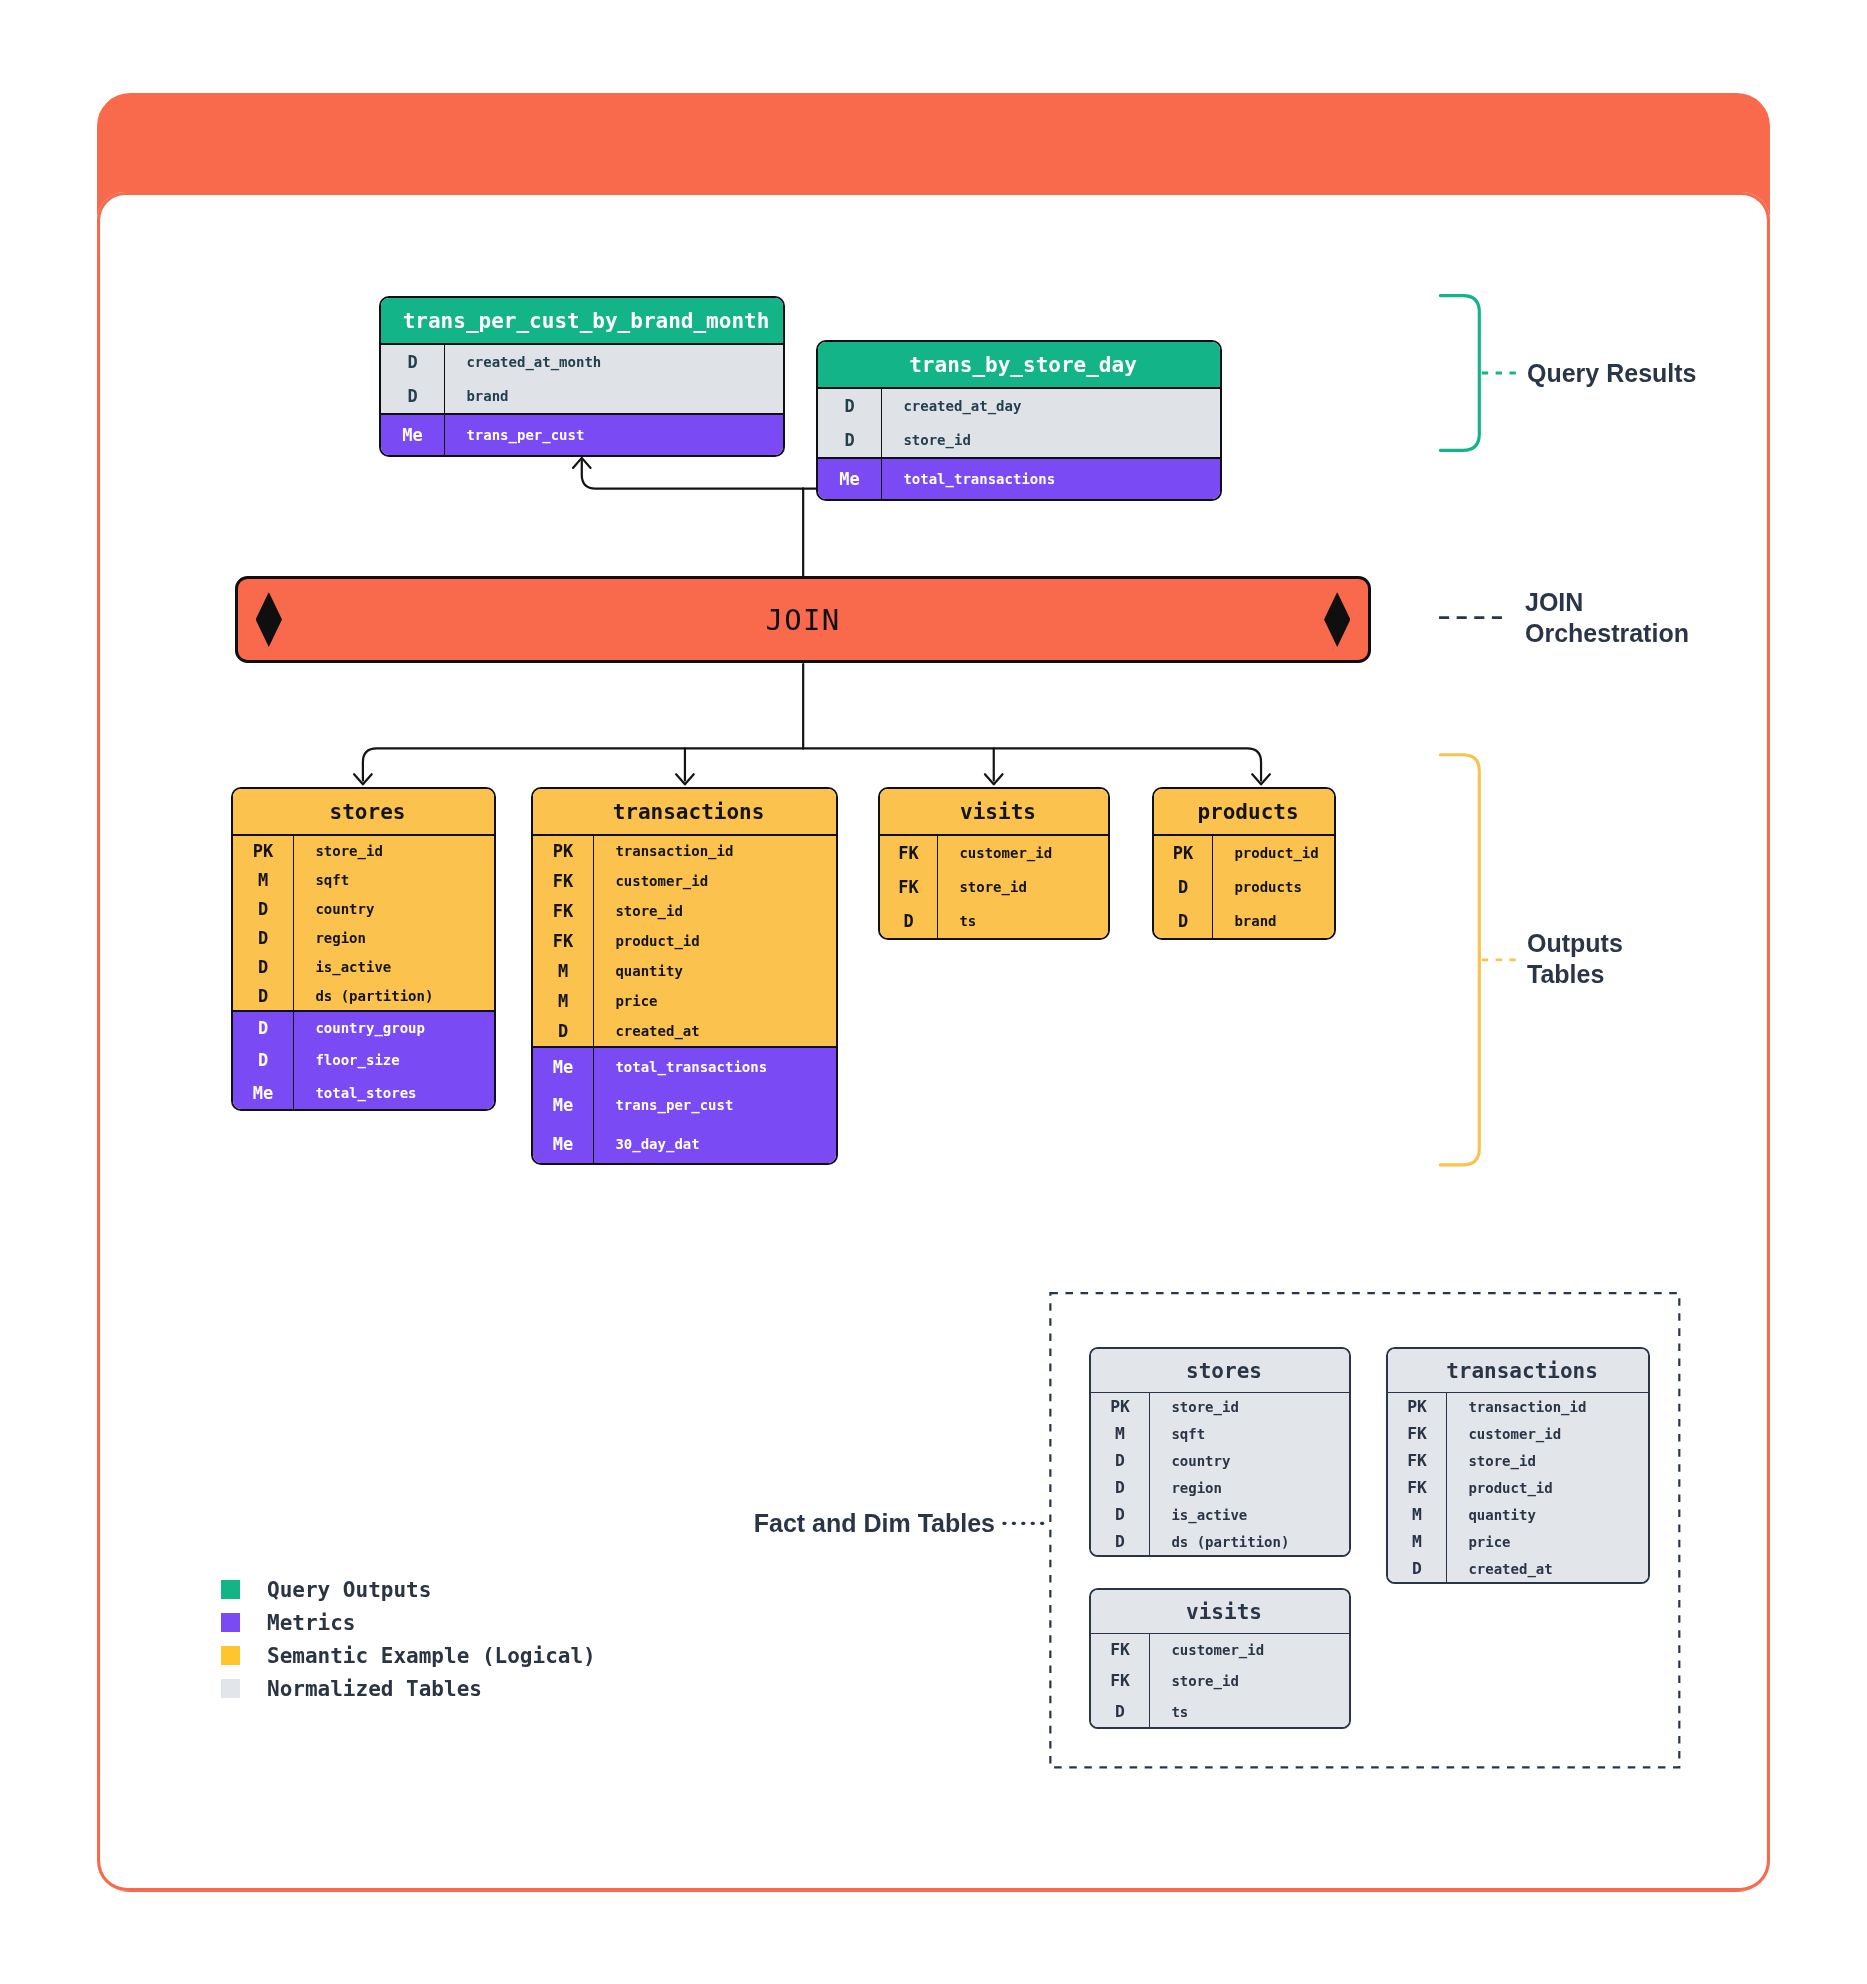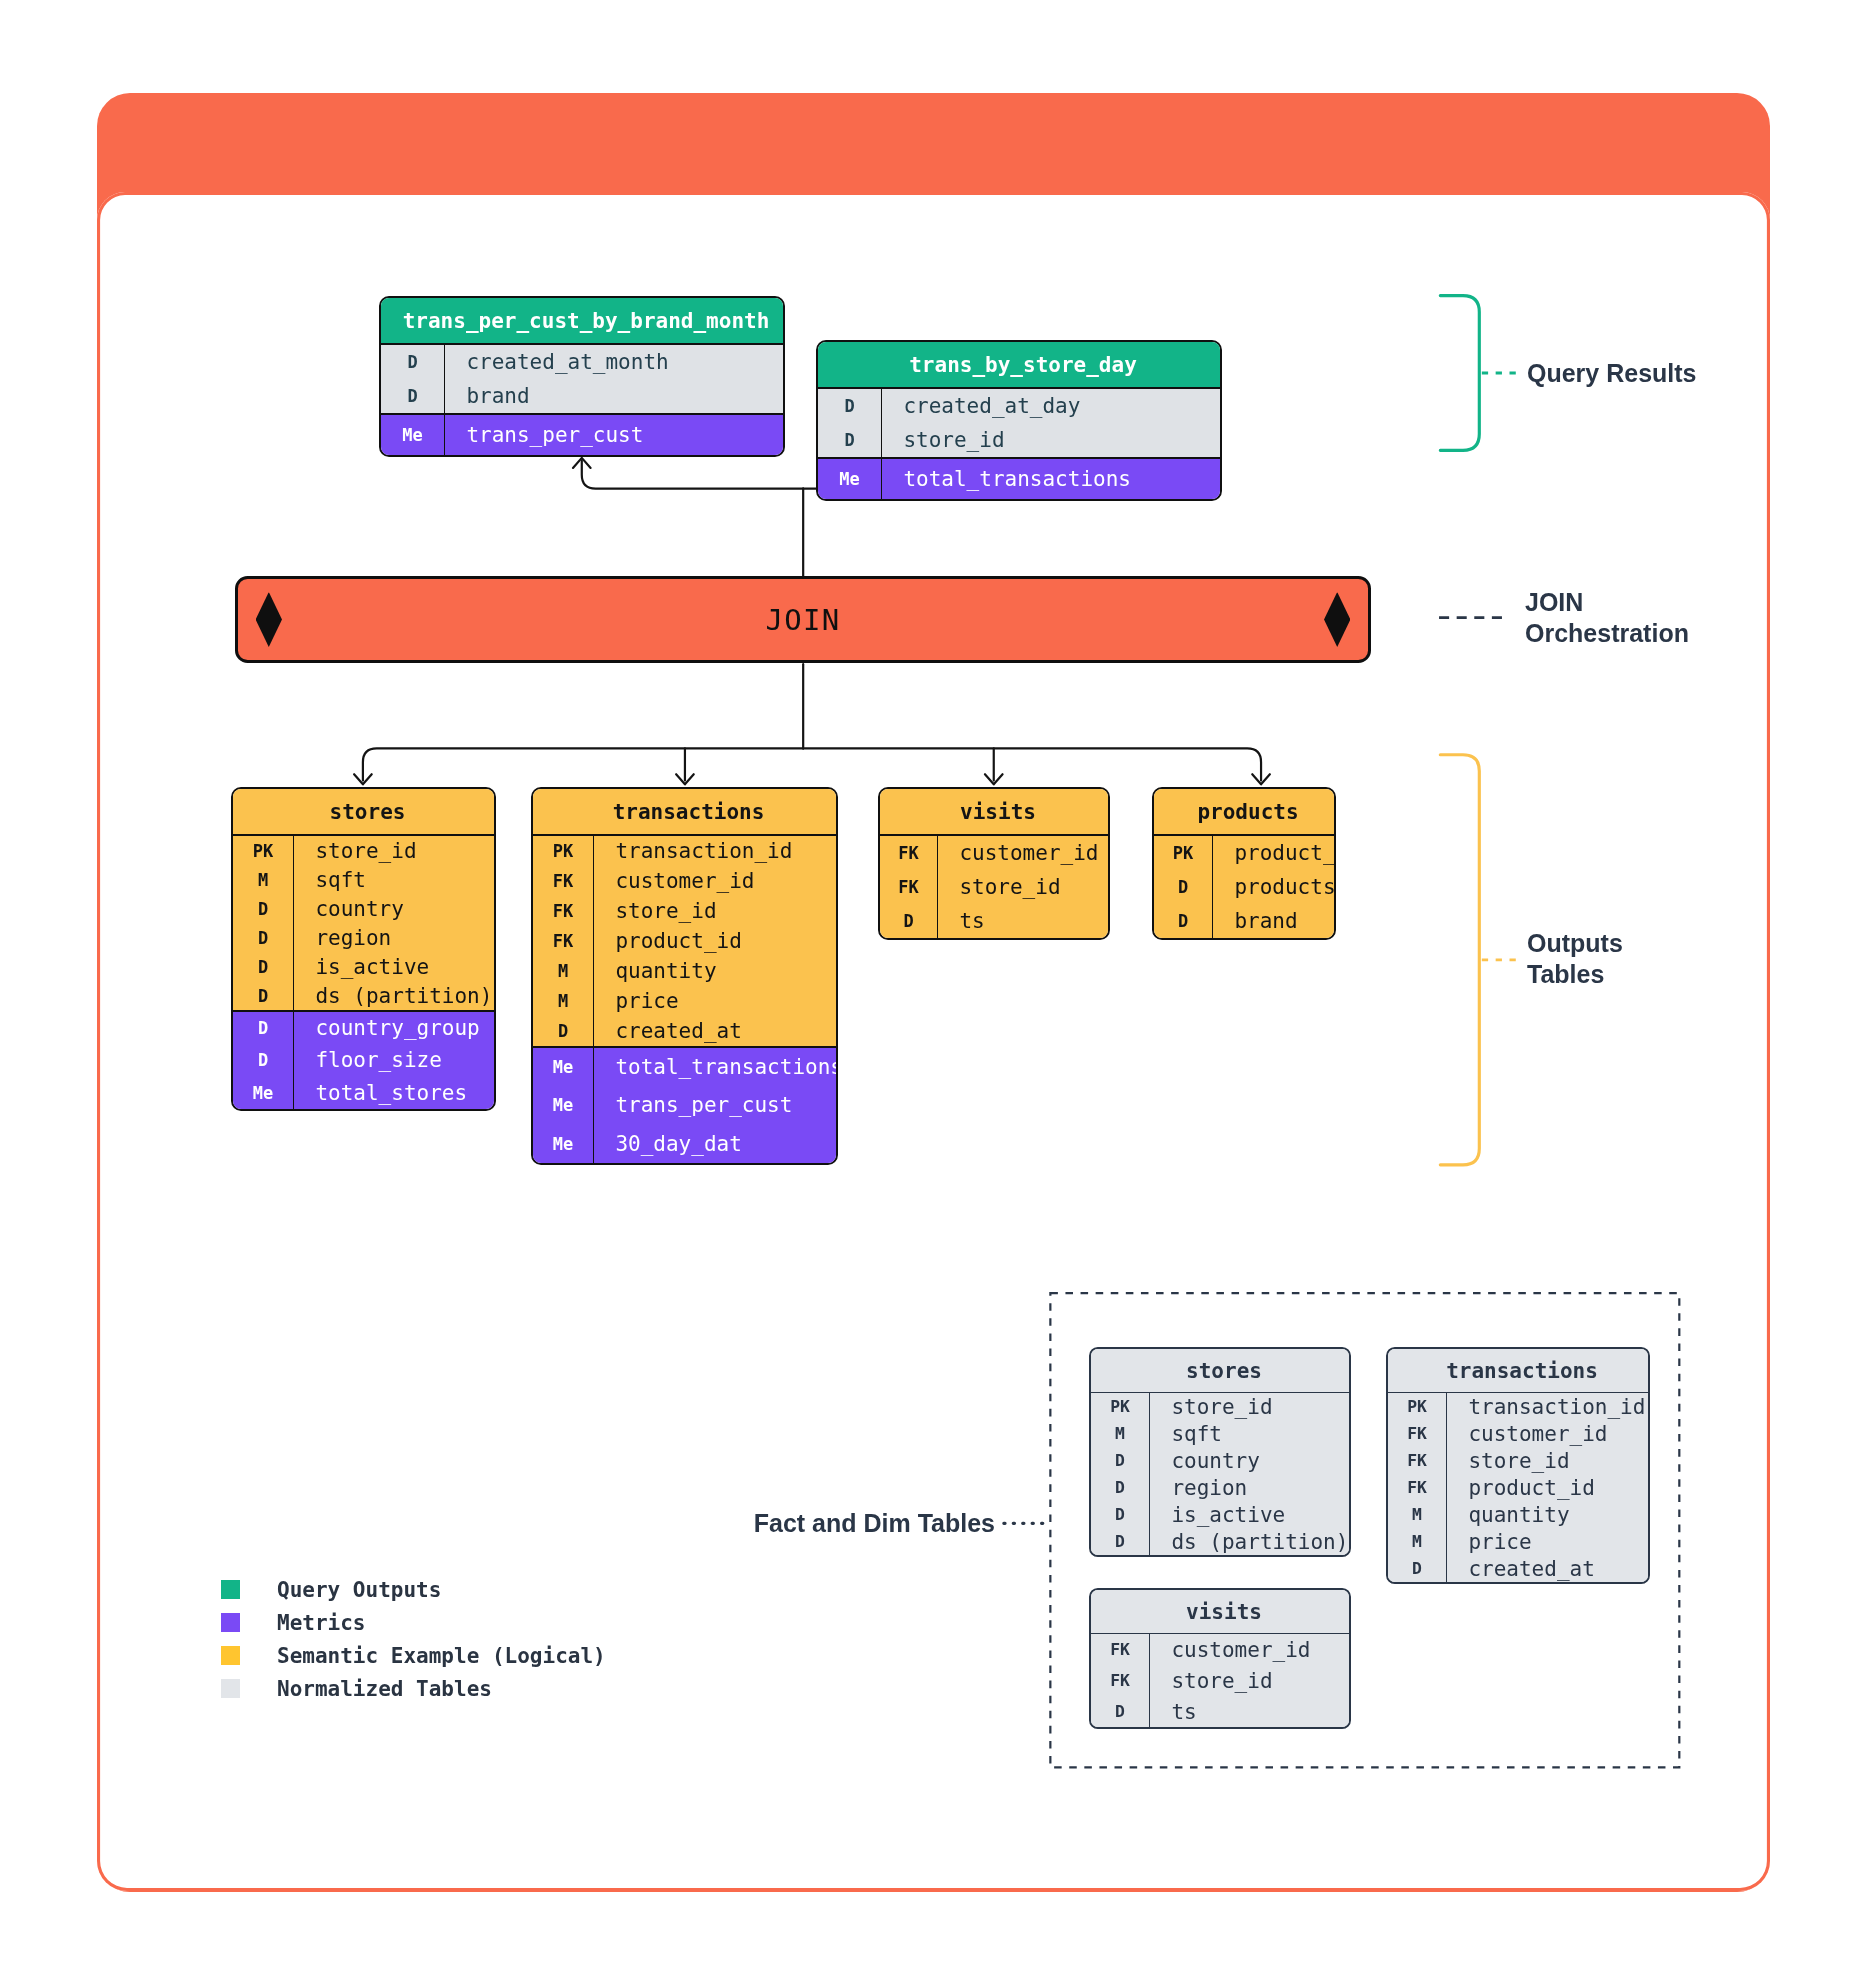--- a/index.html
+++ b/index.html
@@ -18,21 +18,21 @@
   
   #wires{position:absolute;left:0;top:0;width:1868px;height:1985px;z-index:1;pointer-events:none;}
   
   .etable{position:absolute;z-index:2;border:2.5px solid #101010;border-radius:10px;
           overflow:hidden;background:#fff;box-sizing:border-box;}
   .ttitle{display:flex;align-items:center;justify-content:center;
           font-weight:700;font-size:21px;border-bottom:2.5px solid #101010;box-sizing:border-box;padding-left:8px;}
   .trow{display:flex;align-items:center;box-sizing:border-box;}
   .ck{width:63px;flex:0 0 auto;display:flex;align-items:center;justify-content:center;
       font-weight:700;font-size:17px;border-right:1.9px solid #101010;align-self:stretch;}
-  .cf{flex:1;font-weight:400;font-size:21px;padding-left:21.4px;white-space:nowrap;}
+  .cf{flex:1;font-weight:700;font-size:14px;padding-left:21.4px;white-space:nowrap;}
   .first-metric{border-top:2.5px solid #101010;}
   
   .theme-green .ttitle{background:#12B488;color:#ffffff;height:47px;}
   .theme-green .trow{background:#DFE2E6;color:#24404E;height:34px;}
   .theme-green .trow.metric{background:#7A4AF5;color:#ffffff;height:42px;}
   
   .theme-yellow .ttitle{background:#FBC24E;color:#141414;height:47px;}
   .theme-yellow .trow{background:#FBC24E;color:#141414;}
   .theme-yellow .trow.metric{background:#7A4AF5;color:#ffffff;}
   
@@ -55,21 +55,21 @@
   .join-diamond{position:absolute;top:50%;transform:translateY(-50%);width:26.4px;height:55px;
       background:#0F0F0F;clip-path:polygon(50% 0,100% 50%,50% 100%,0 50%);}
   #join-diamond-left{left:17.6px;} #join-diamond-right{right:17.6px;}
   
   .side-label{position:absolute;z-index:2;font-family:"Liberation Sans",sans-serif;
       font-weight:700;font-size:25px;color:#2A3647;line-height:31px;white-space:nowrap;}
   
   #legend{position:absolute;left:221px;top:1580px;z-index:2;}
   .lrow{display:flex;align-items:center;height:19px;margin-bottom:14px;}
   .lsw{width:19px;height:19px;flex:0 0 auto;}
-  .llb{margin-left:37px;font-weight:700;font-size:21px;color:#2A3442;white-space:nowrap;}
+  .llb{margin-left:27px;font-weight:700;font-size:21px;color:#2A3442;white-space:nowrap;}
 </style>
 </head>
 <body>
 
 <div id="canvas">
 
   <div id="card">
     <div id="card-content"></div>
   </div>
 

